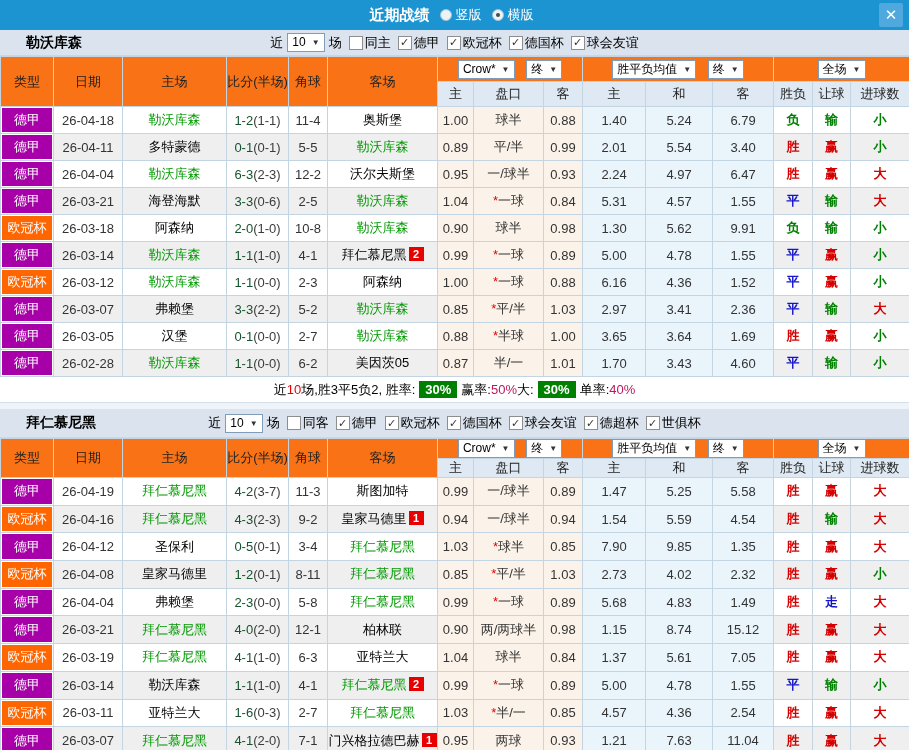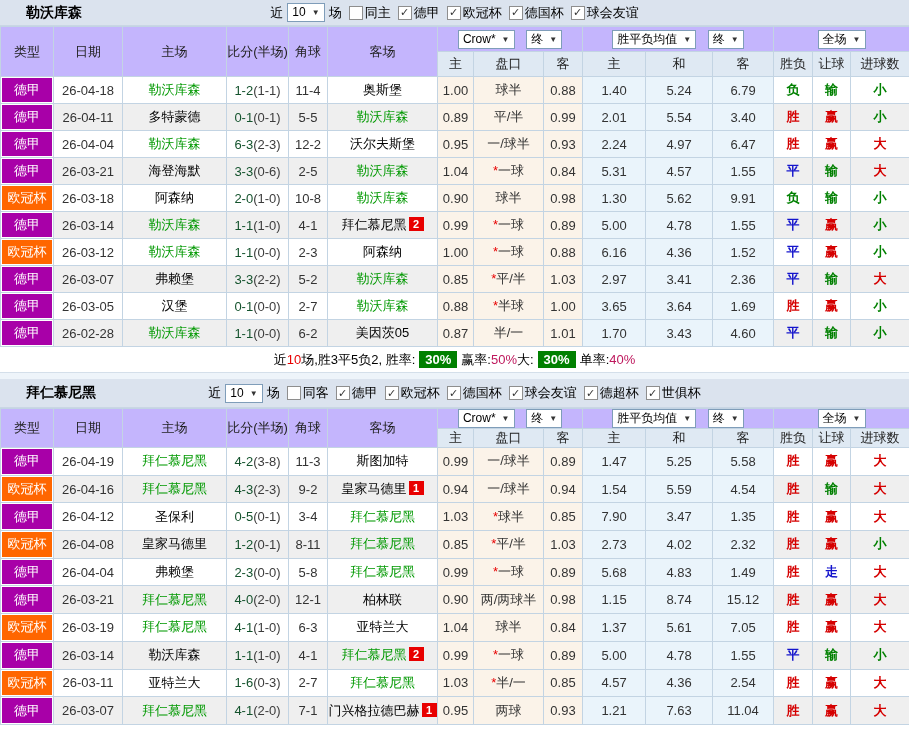--- a/index.html
+++ b/index.html
@@ -53,21 +53,21 @@
     margin:0 2px 0 7px;cursor:pointer;box-sizing:content-box;
   }
 
   
   table{border-collapse:collapse;table-layout:fixed;width:909px;}
   th,td{
     border:1px solid #c3d4e3;text-align:center;overflow:hidden;white-space:nowrap;
     padding:0;box-sizing:border-box;
   }
   thead th{font-weight:normal;font-size:13px;color:#222;}
-  thead tr.h1 th{background:#c4b5fd;}
+  thead tr.h1 th{background:#f97316;}
   thead tr.h2 th{background:#dfe9f3;}
   .sec1 thead tr{height:25px;}
   .sec2 thead tr{height:19px;}
   .sec1 tbody tr{height:27px;}
   .sec2 tbody tr{height:27.7px;}
   tbody td{font-size:13px;color:#333;background:#fff;}
   tbody tr.even td{background:#efefef;}
   tbody td.col-odds{background:#fbf3e9 !important;}
   tbody td.col-mean{background:#eaf4fb !important;}
   td.league{color:#fff;font-size:13px;box-shadow:inset 0 0 0 1px #fff;}
@@ -90,20 +90,30 @@
   .seg-blue{color:#be185d;}
   .seg-badge{background:#008000;color:#fff;font-weight:bold;padding:1px 6px;margin:0 4px;}
 
   .gap{height:6px;background:#eef4fa;}
 </style>
 </head>
 <body>
 
 <div class="modal">
 
+  <div class="titlebar">
+    <span class="title">近期战绩</span>
+    <span class="radio-group" id="layout-radios">
+        <span class="radio"></span>
+        <span class="radio-label">竖版</span>
+        <span class="radio checked"></span>
+        <span class="radio-label">横版</span>
+      </span>
+    <div class="close-btn">✕</div>
+  </div>
 
   <div class="section sec1">
     <div class="section-bar">
       <span class="team-name">勒沃库森</span>
       <div class="filters">
           <span>近</span>
           <span class="select-box">
             <span>10</span>
             <span class="arrow">▼</span>
           </span>
@@ -463,21 +473,21 @@
           <th>胜负</th>
           <th>让球</th>
           <th>进球数</th>
         </tr>
       </thead>
       <tbody>
           <tr class="odd">
             <td class="league" style="background:#a800a8">德甲</td>
             <td>26-04-19</td>
             <td class="team-cell"><span style="color:#009900">拜仁慕尼黑</span></td>
-            <td><span class="score-main">4-2</span><span class="score-half">(3-8)</span></td>
+            <td><span class="score-main">4-2</span><span class="score-half">(3-7)</span></td>
             <td>11-3</td>
             <td class="team-cell"><span style="">斯图加特</span></td>
             <td class="col-odds">0.99</td>
             <td class="col-odds">一/球半</td>
             <td class="col-odds">0.89</td>
             <td class="col-mean">1.47</td>
             <td class="col-mean">5.25</td>
             <td class="col-mean">5.58</td>
             <td class="outcome" style="color:#d50000">胜</td>
             <td class="outcome" style="color:#d50000">赢</td>
@@ -504,21 +514,21 @@
             <td class="league" style="background:#a800a8">德甲</td>
             <td>26-04-12</td>
             <td class="team-cell"><span style="">圣保利</span></td>
             <td><span class="score-main">0-5</span><span class="score-half">(0-1)</span></td>
             <td>3-4</td>
             <td class="team-cell"><span style="color:#009900">拜仁慕尼黑</span></td>
             <td class="col-odds">1.03</td>
             <td class="col-odds"><span class="star">*</span>球半</td>
             <td class="col-odds">0.85</td>
             <td class="col-mean">7.90</td>
-            <td class="col-mean">3.47</td>
+            <td class="col-mean">9.85</td>
             <td class="col-mean">1.35</td>
             <td class="outcome" style="color:#d50000">胜</td>
             <td class="outcome" style="color:#d50000">赢</td>
             <td class="outcome" style="color:#d50000">大</td>
           </tr>
           <tr class="even">
             <td class="league" style="background:#ff6600">欧冠杯</td>
             <td>26-04-08</td>
             <td class="team-cell"><span style="">皇家马德里</span></td>
             <td><span class="score-main">1-2</span><span class="score-half">(0-1)</span></td>

